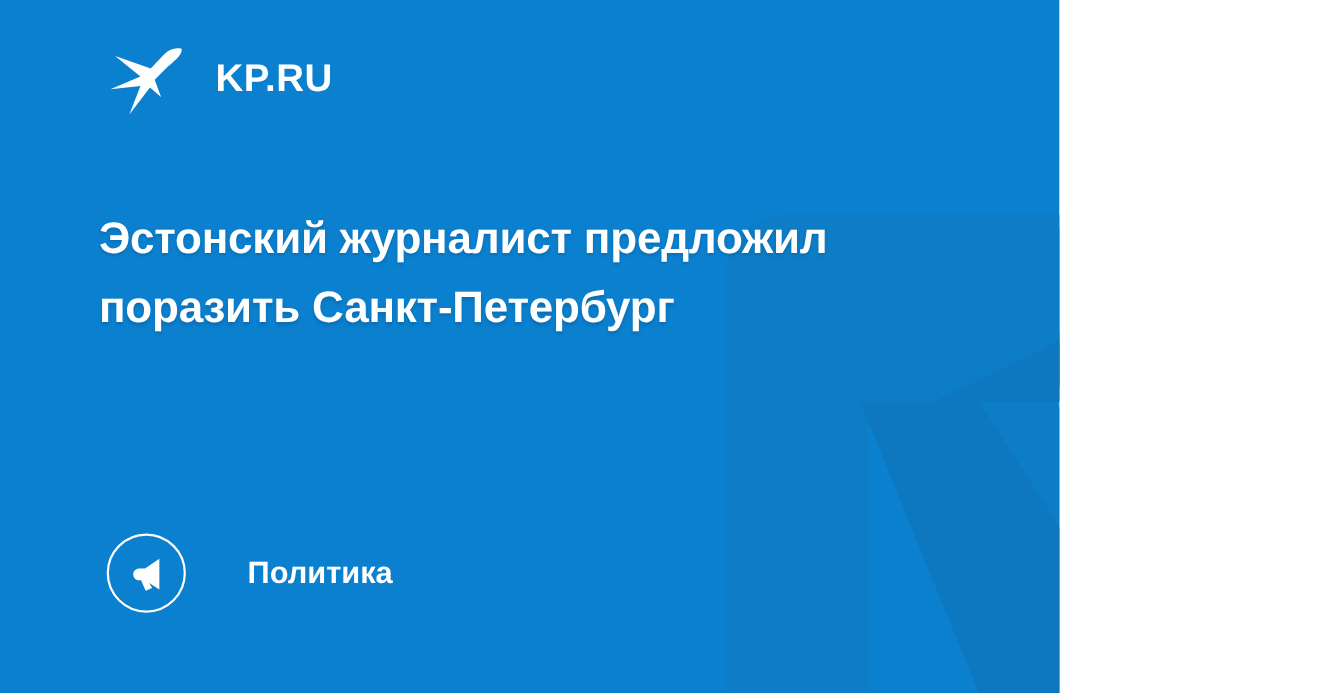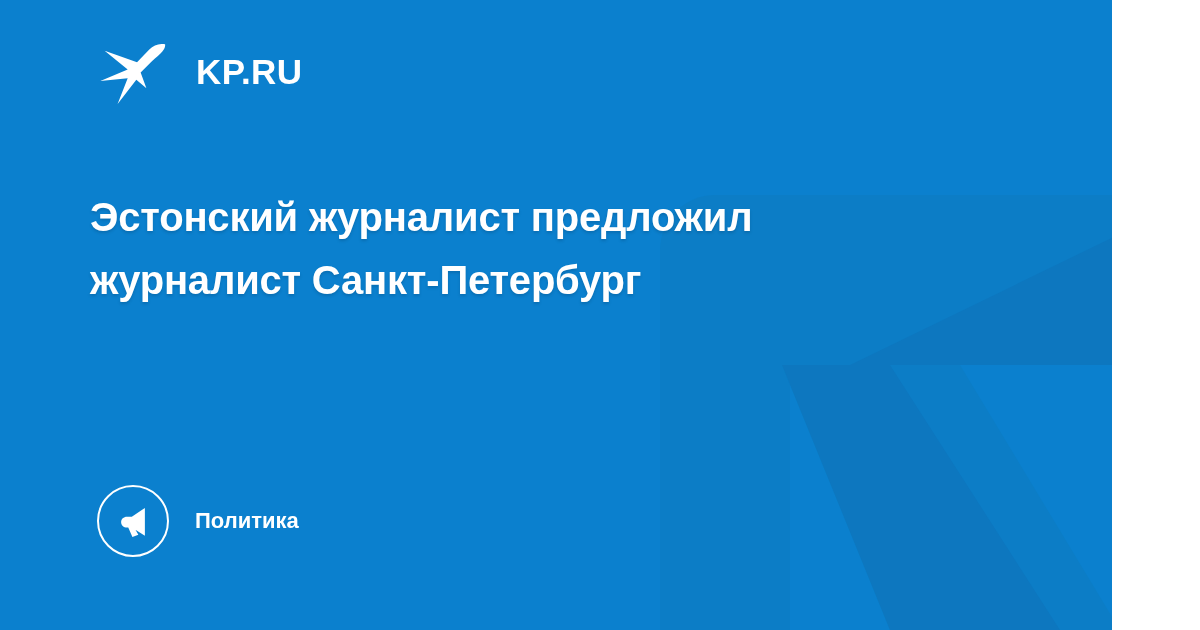--- a/index.html
+++ b/index.html
@@ -3,21 +3,21 @@
 <meta charset="utf-8">
 <title>KP.RU</title>
 <style>
   html, body {
     margin: 0;
     padding: 0;
     background: #ffffff;
   }
   .canvas {
     position: relative;
-    width: 1112px;
+    width: 963px;
     height: 630px;
     overflow: hidden;
     background: #0b80ce;
     font-family: "Liberation Sans", "DejaVu Sans", sans-serif;
     -webkit-font-smoothing: antialiased;
   }
 
   
   .watermark {
     position: absolute;
@@ -86,23 +86,23 @@
     border-radius: 50%;
     border: 2px solid #ffffff;
     box-sizing: border-box;
     display: flex;
     align-items: center;
     justify-content: center;
     flex: 0 0 auto;
   }
   .category-badge svg { display: block; width: 38px; height: 38px; }
   .category-label {
-    margin-left: 26px;
+    margin-left: 56px;
     color: #ffffff;
-    font-size: 22px;
+    font-size: 28px;
     font-weight: 700;
     line-height: 1;
     white-space: nowrap;
   }
 </style>
 </head>
 <body>
 
 <div class="canvas">
 
@@ -134,21 +134,21 @@
     <span class="brand-mark">
       <svg viewBox="0 0 100 100" aria-hidden="true">
         <path fill="#ffffff" d="M96 13 C88 11 80 14 74 20 L57 38 L12 22 L44 48 L6 64 L44 60 L30 96 L56 62 L70 74 L62 52 L78 36 C90 26 97 20 96 13 Z"></path>
       </svg>
     </span>
     <span class="brand-name">KP.RU</span>
   </div>
 
   <h1 class="headline">
     <span class="line">Эстонский журналист предложил</span>
-    <span class="line">журналист Санкт-Петербург</span>
+    <span class="line">поразить Санкт-Петербург</span>
   </h1>
 
   <div class="category">
     <span class="category-badge">
       <svg viewBox="0 0 64 64" aria-hidden="true">
         <path fill="#ffffff" d="M52 10 L30 25 L22 25 C16 25 12 29 12 34 C12 39 16 43 22 43 L24 43 L31 59 L41 55 L34 43 L30 43 L52 57 Z"></path>
       </svg>
     </span>
     <span class="category-label">Политика</span>
   </div>

